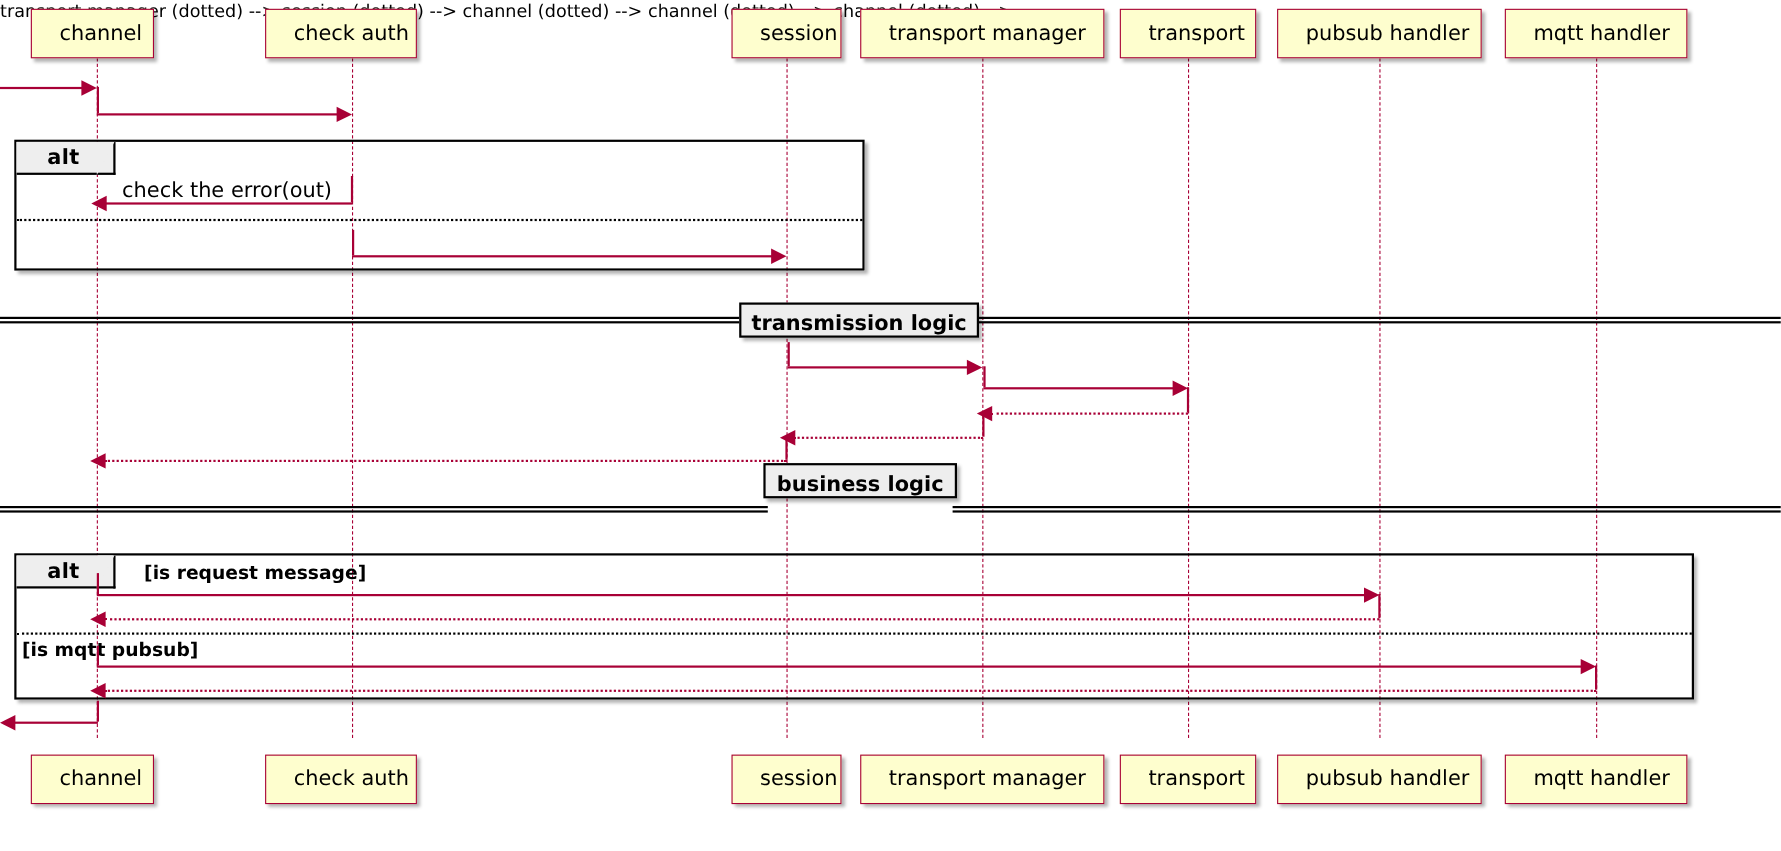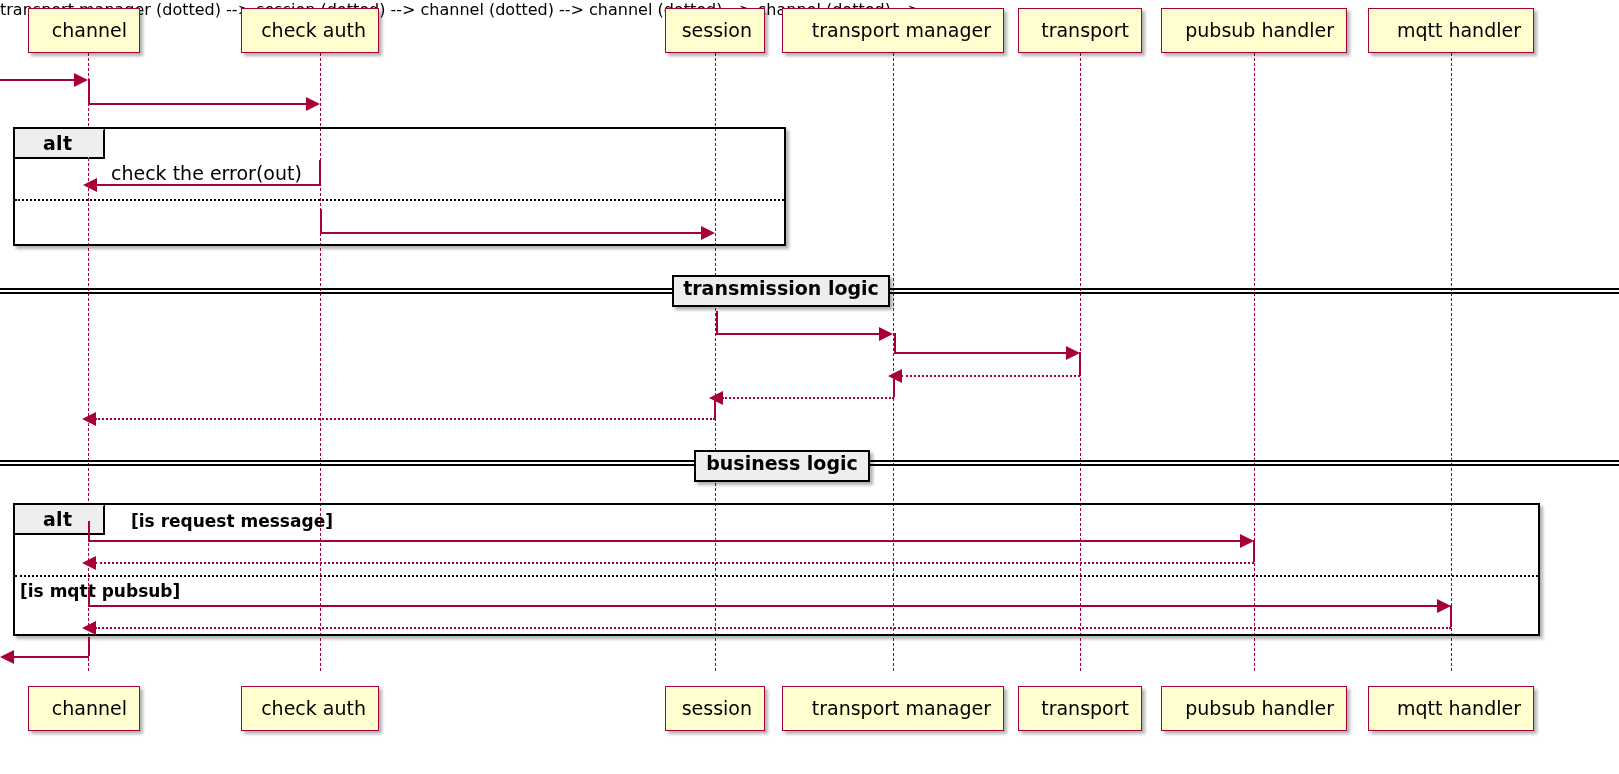--- a/index.html
+++ b/index.html
@@ -11,24 +11,24 @@
   .pbox{
     position:absolute;
     background:#FEFECE;
     border:1.5px solid #A80036;
     box-shadow:3px 3px 3px rgba(0,0,0,0.30);
     color:#000000;
     font-size:19px;
     line-height:19px;
     display:flex;
     align-items:center;
-    justify-content:flex-end;
+    justify-content:flex-start;
     white-space:nowrap;
     box-sizing:border-box;
-    padding:0 12px;
+    padding:0 25px;
     height:45px;
   }
 
   
   .lifeline{
     position:absolute;
     width:0;
     border-left:1.6px dashed #A80036;
   }
 
@@ -126,21 +126,21 @@
   .sepbox{
     position:absolute;
     background:#EEEEEE;
     border:2.5px solid #000000;
     box-shadow:3px 3px 3px rgba(0,0,0,0.30);
     box-sizing:border-box;
     font-size:19px;
     font-weight:bold;
     color:#000000;
     display:flex;
-    align-items:flex-start;
+    align-items:flex-end;
     justify-content:center;
     white-space:nowrap;
     padding:0 12px;
     height:32px;
   }
 </style>
 </head>
 <body>
 
 <div id="canvas">
@@ -259,21 +259,21 @@
   <div class="arrowL" style="left:709px; top:391px;"></div>
 
    channel (dotted) --&gt;
   <div class="vstub" style="left:714px; top:397px; height:21px;"></div>
   <div class="msgline dotted" style="left:95px; top:418px; width:620px;"></div>
   <div class="arrowL" style="left:82px; top:412px;"></div>
 
   
   <div class="sepline" style="left:0px;   top:460px; width:698px;"></div>
   <div class="sepline" style="left:866px; top:460px; width:753px;"></div>
-  <div class="sepbox" style="left:694px; top:450px; width:176px;">
+  <div class="sepbox" style="left:694px; top:421px; width:176px;">
     <span>business logic</span>
   </div>
 
   
   <div class="groupbox" style="left:13px; top:503px; width:1527px; height:133px;"></div>
   <div class="grouphead" style="left:15px; top:505px; width:90px;">
     <span>alt</span>
     <span class="skew"></span>
   </div>
   <div class="groupcond" style="left:131px; top:511px;">[is request message]</div>

